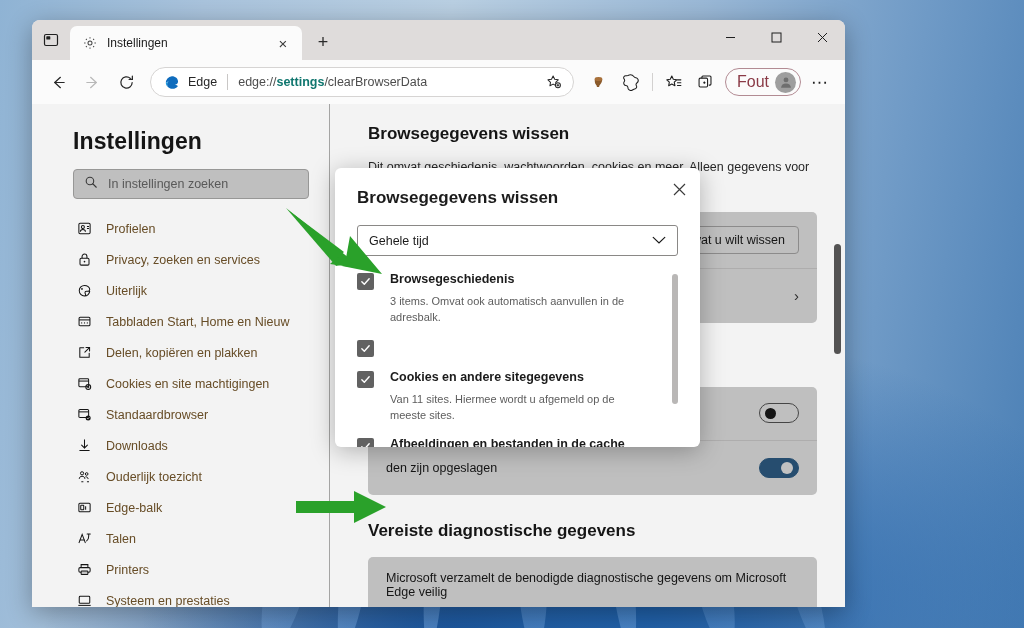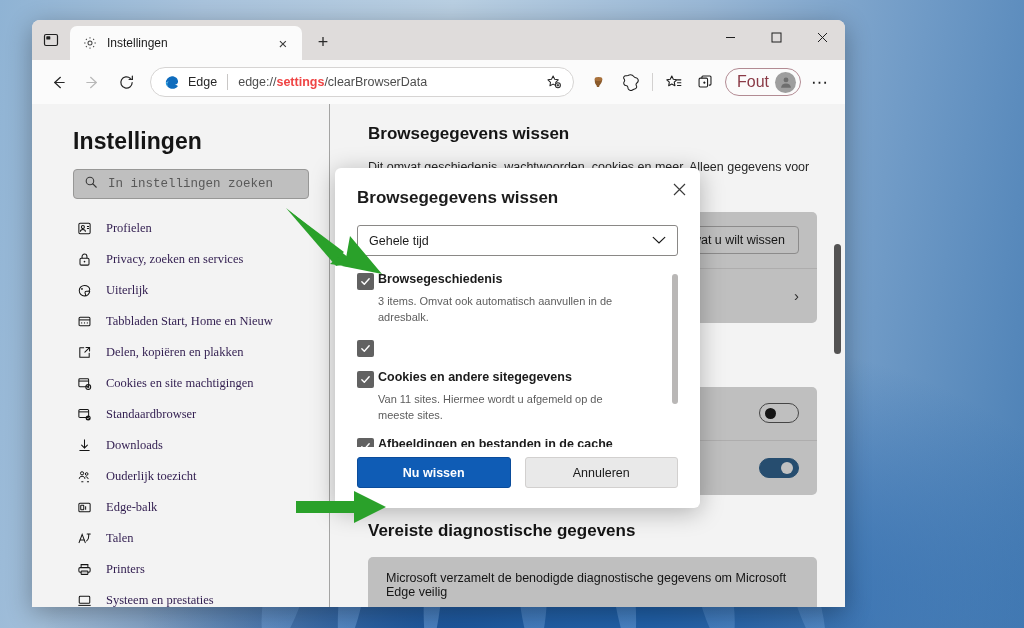--- a/index.html
+++ b/index.html
@@ -85,21 +85,21 @@
   .nav-btn.disabled { color: #b8b8b8; }
   .omnibox {
     flex: 1; height: 30px; margin: 0 8px 0 6px;
     background: #fff; border: 1px solid #d6d4d3; border-radius: 15px;
     display: flex; align-items: center; padding: 0 6px 0 12px; gap: 8px;
   }
   .omni-edgeicon { width: 17px; height: 17px; flex: none; }
   .omni-brand { font-size: 12.5px; color: #272727; }
   .omni-sep { width: 1px; height: 16px; background: #c9c7c6; margin: 0 2px; }
   .omni-url { flex: 1; font-size: 12.5px; color: #4d4d4d; white-space: nowrap; overflow: hidden; }
-  .omni-url b { color: #ef4444; font-weight: 600; }
+  .omni-url b { color: #0f766e; font-weight: 600; }
   .omni-right { width: 26px; height: 26px; display: flex; align-items: center; justify-content: center; }
   .tb-icon {
     width: 30px; height: 30px; border-radius: 5px; flex: none;
     display: flex; align-items: center; justify-content: center; color: #1f1f1f;
   }
   .tb-sep { width: 1px; height: 18px; background: #d3d1d0; margin: 0 4px; }
   .profile-pill {
     display: flex; align-items: center; gap: 6px; height: 28px;
     border: 1px solid #b28b93; border-radius: 15px; padding: 0 4px 0 11px; margin: 0 2px;
   }
@@ -122,26 +122,26 @@
     font-size: 23px; font-weight: 600; color: #1b1b1b; padding: 6px 0 14px 41px;
     letter-spacing: .1px;
   }
   .searchbox {
     margin: 0 20px 0 41px; height: 30px; background: #fbfbfb;
     border: 1px solid #c8c6c5; border-radius: 4px;
     display: flex; align-items: center; gap: 10px; padding: 0 10px;
   }
   .searchbox input {
     border: 0; outline: 0; background: transparent; font-size: 12.5px;
-    color: #555; width: 100%; font-family: Liberation Mono, monospace;
+    color: #555; width: 100%; font-family: Liberation Sans, sans-serif;
   }
   .navlist { margin-top: 14px; }
   .navitem {
     display: flex; align-items: center; gap: 13px;
-    height: 31px; padding-left: 44px; color: #4c1d95; font-size: 12.5px; font-family: Liberation Serif, serif;
+    height: 31px; padding-left: 44px; color: #a16207; font-size: 12.5px;
   }
   .navitem .ni { width: 17px; height: 17px; flex: none; display:flex; align-items:center; justify-content:center; }
 
   .divider-v { width: 1px; background: #d9d7d6; }
 
   .content { flex: 1; padding: 20px 28px 0 38px; position: relative; overflow: hidden; }
   .content h2 { font-size: 17px; font-weight: 600; color: #1b1b1b; margin-bottom: 14px; }
   .content p.desc { font-size: 12.5px; color: #343434; line-height: 1.5; max-width: 560px; }
   .card {
     background: #fbfbfb; border-radius: 5px; margin-top: 16px;
@@ -194,21 +194,21 @@
   .field-label { font-size: 11.5px; color: #333; margin-bottom: 6px; }
   .select {
     height: 31px; border: 1px solid #8a8886; border-radius: 3px;
     display: flex; align-items: center; justify-content: space-between;
     padding: 0 11px; font-size: 12.5px; color: #1b1b1b; background: #fff;
   }
   .checklist {
     margin-top: 16px; height: 175px; overflow: hidden; position: relative;
     padding-right: 16px;
   }
-  .check-item { display: flex; gap: 4px; margin-bottom: 13px; }
+  .check-item { display: flex; gap: 16px; margin-bottom: 13px; }
   .cb {
     width: 17px; height: 17px; flex: none; margin-top: 1px;
     background: #616161; border-radius: 2px;
     display: flex; align-items: center; justify-content: center;
   }
   .ci-title { font-size: 12.5px; font-weight: 600; color: #1b1b1b; }
   .ci-desc { font-size: 11px; color: #5d5d5d; margin-top: 8px; line-height: 1.45; }
   .list-scroll {
     position: absolute; right: 0; top: 2px; width: 6px; height: 130px;
     background: #b9b7b6; border-radius: 3px;
@@ -629,24 +629,20 @@
                   <path d="M2 6.3 L4.7 9 L10 3"></path>
                 </svg>
             </span>
             <div>
               <div class="ci-title">Afbeeldingen en bestanden in de cache</div>
 
             </div>
           </div>
         </div>
 
-        <div class="modal-actions">
-          <button class="btn-primary">Nu wissen</button>
-          <button class="btn-secondary">Annuleren</button>
-        </div>
       </div>
     </div>
 
   </div>
 </div>
 
 <svg class="arrow" id="arrow-timerange" width="105" height="75" viewBox="0 0 105 75">
   <path d="M2 2 L62 52 L66 30 L98 68 L58 60 L64 56 Z" fill="#2aa12a"></path>
   <path d="M2 2 L70 56 L52 60 Z" fill="#2aa12a"></path>
   <path d="M4 4 C 30 26, 52 44, 74 62 L 46 58 L 60 46 Z" fill="#2aa12a"></path>

